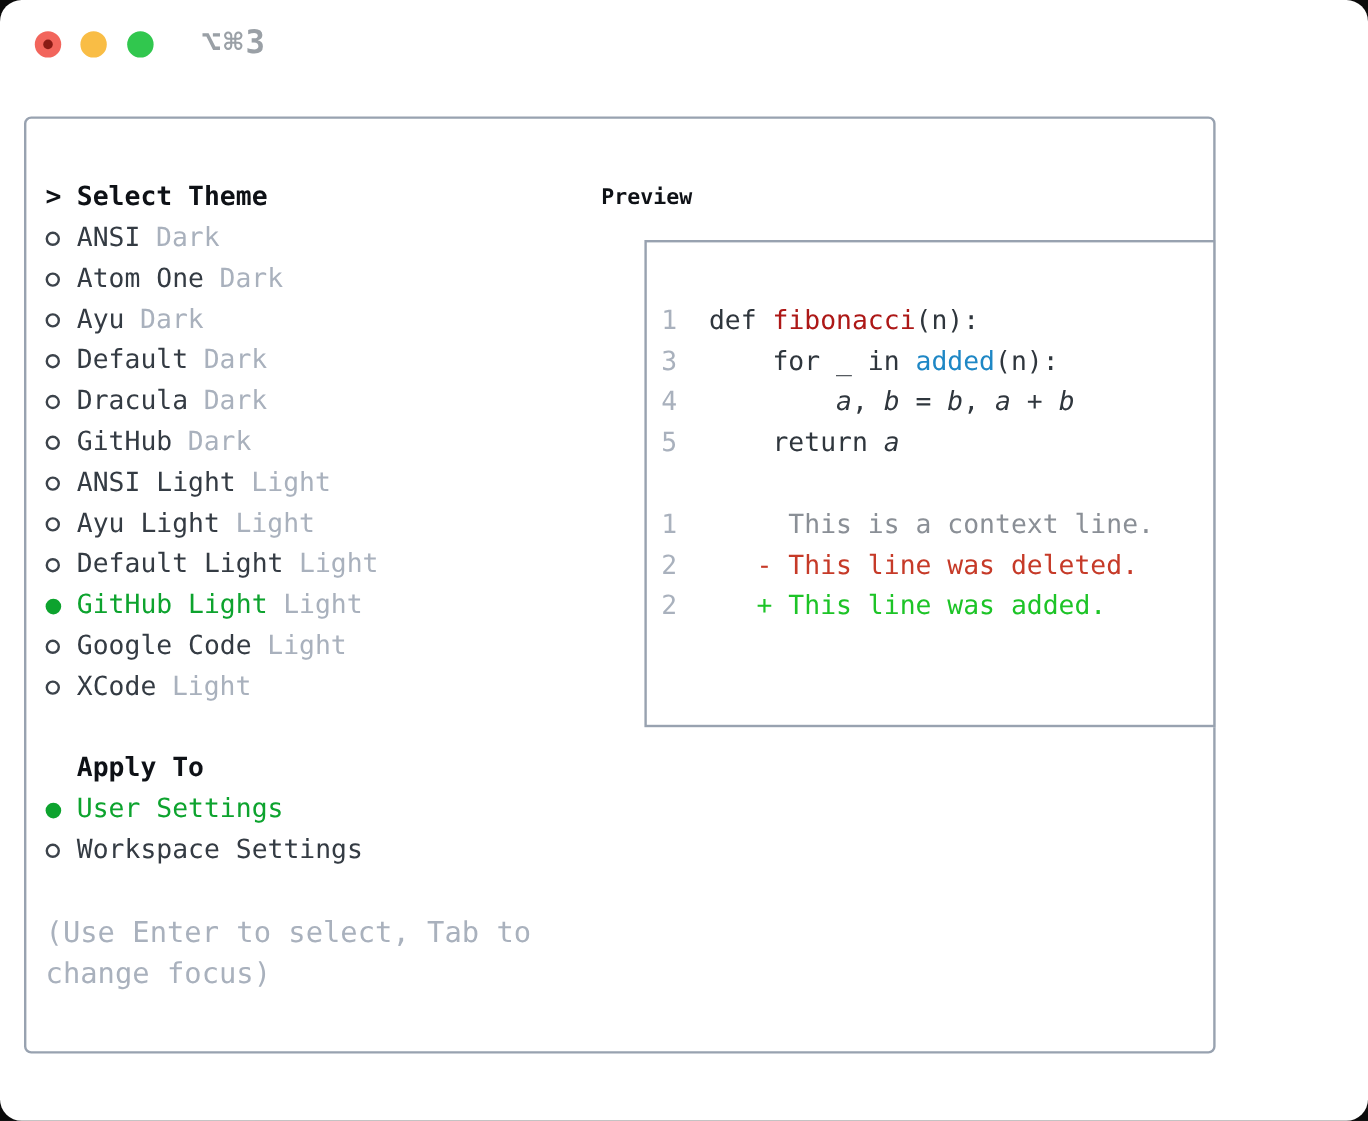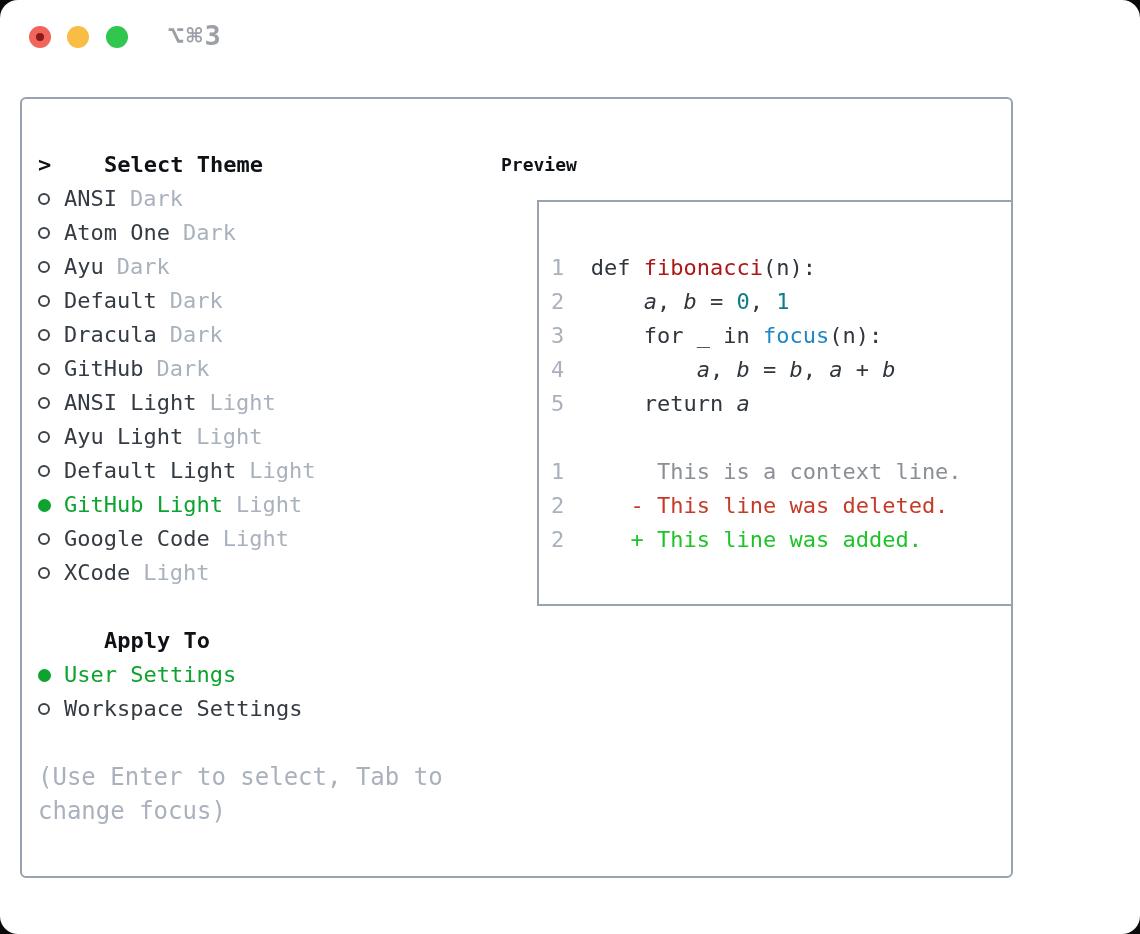--- a/index.html
+++ b/index.html
@@ -88,21 +88,20 @@
     background: var(--c-green, #0da32e);
   }
   .caret {
     font-weight: bold;
     color: var(--c-heading, #0e1116);
     font-size: 22px;
   }
   .t-head {
     font-weight: bold;
     color: var(--c-heading, #0e1116);
-    margin-left: 40px;
   }
   .t-name { color: var(--c-text, #343b43); }
   .t-name.sel { color: var(--c-green, #0da32e); }
   .t-variant { color: var(--c-muted, #a9b1bd); margin-left: 13px; }
   .hint {
     color: var(--c-muted, #a9b1bd);
     font-size: 24px;
     line-height: 34px;
     height: 34px;
     white-space: pre;
@@ -187,22 +186,21 @@
       <div class="spacer"></div>
       <div id="hint">
           <div class="hint">(Use Enter to select, Tab to</div>
           <div class="hint">change focus)</div>
         </div>
     </div>
 
     <div class="preview-head">Preview</div>
     <div class="preview-box" id="preview-box">
         <div class="line"><span class="s-ln">1  </span><span class="s-code">def </span><span class="s-fn">fibonacci</span><span class="s-code">(n):</span></div>
-        <div class="line"><span class="s-ln">2  </span><span class="s-code">    </span><span class="s-var">a</span><span class="s-code">, </span><span class="s-var">b</span><span class="s-code"> = </span><span class="s-num">0</span><span class="s-code">, </span><span class="s-num">1</span></div>
-        <div class="line"><span class="s-ln">3  </span><span class="s-code">    for _ in </span><span class="s-builtin">focus</span><span class="s-code">(n):</span></div>
+        <div class="line"><span class="s-ln">3  </span><span class="s-code">    for _ in </span><span class="s-builtin">added</span><span class="s-code">(n):</span></div>
         <div class="line"><span class="s-ln">4  </span><span class="s-code">        </span><span class="s-var">a</span><span class="s-code">, </span><span class="s-var">b</span><span class="s-code"> = </span><span class="s-var">b</span><span class="s-code">, </span><span class="s-var">a</span><span class="s-code"> + </span><span class="s-var">b</span></div>
         <div class="line"><span class="s-ln">5  </span><span class="s-code">    return </span><span class="s-var">a</span></div>
         <div class="line"></div>
         <div class="line"><span class="s-ln">1  </span><span class="s-ctx">     This is a context line.</span></div>
         <div class="line"><span class="s-ln">2  </span><span class="s-del">   - This line was deleted.</span></div>
         <div class="line"><span class="s-ln">2  </span><span class="s-add">   + This line was added.</span></div>
       </div>
 
   </div>
 </div>

